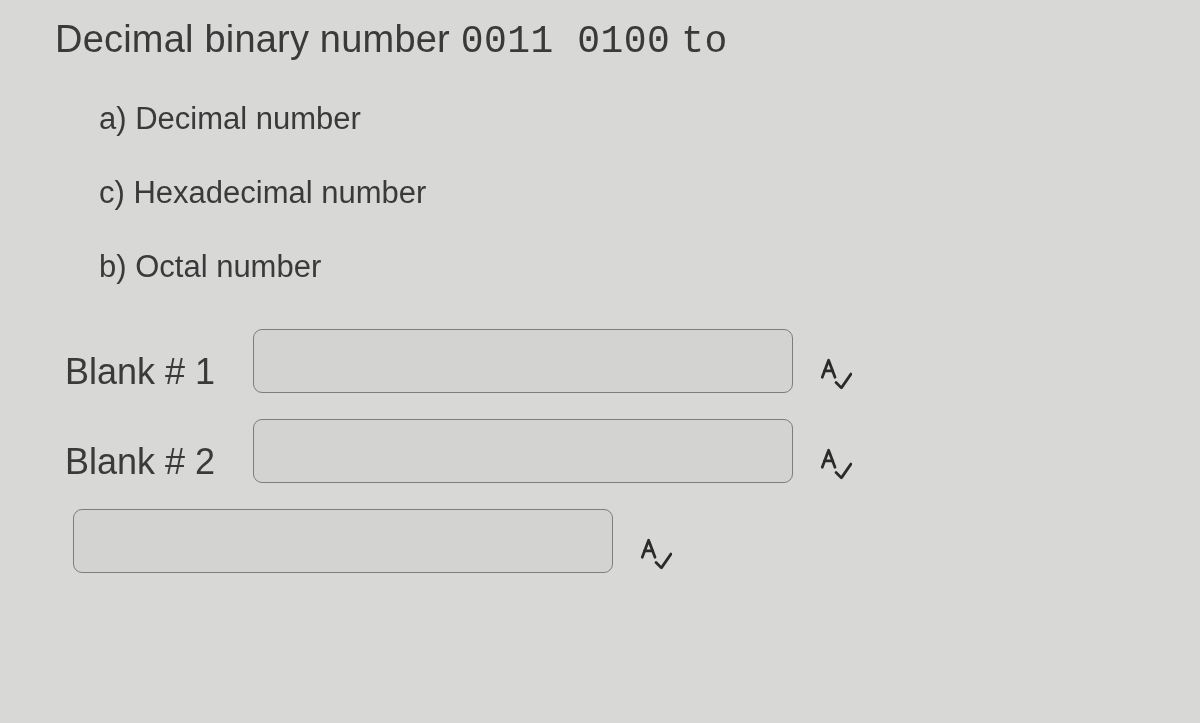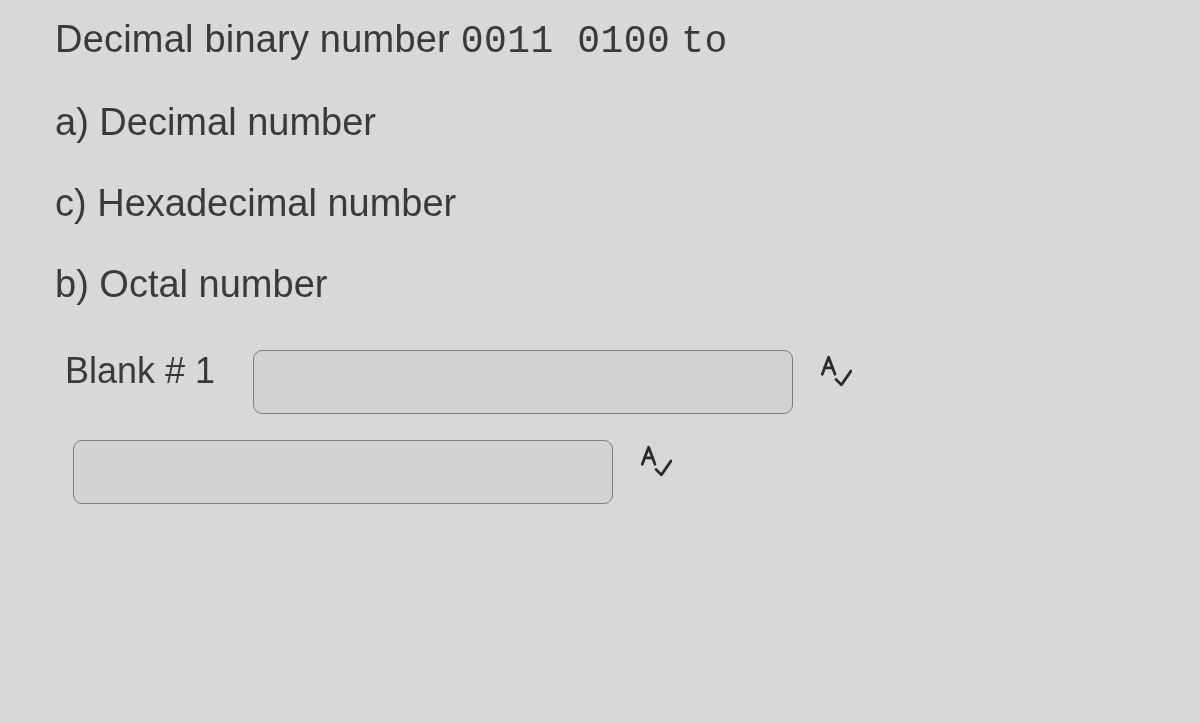--- a/index.html
+++ b/index.html
@@ -23,31 +23,32 @@
     letter-spacing: 0.2px;
   }
   .question-line .mono {
     font-family: Liberation Mono, monospace;
     letter-spacing: 0.5px;
   }
   .parts {
     margin-left: 0;
   }
   .part {
-    font-size: 38px;
+    font-size: 31px;
     color: #3a3a3a;
     margin-bottom: 38px;
+    margin-left: 44px;
   }
   .blanks {
     padding-left: 10px;
     padding-top: 6px;
   }
   .blank-row {
     display: flex;
-    align-items: flex-start;
+    align-items: flex-end;
     margin-bottom: 26px;
   }
   .blank-label {
     font-size: 36px;
     color: #3a3a3a;
     width: 180px;
     flex-shrink: 0;
   }
   .blank-input {
     width: 540px;
@@ -97,20 +98,33 @@
       <svg viewBox="0 0 32 32">
         <g stroke="#2b2b2b" stroke-width="2.6" fill="none" stroke-linecap="round" stroke-linejoin="round">
           <path d="M4 20 L10 4 L16 20"></path>
           <path d="M6.2 14 L13.8 14"></path>
           <path d="M17 25 L22 30 L31 17"></path>
         </g>
       </svg>
     </span>
   </div>
 
+  <div class="blank-row">
+    <span class="blank-label">Blank # 2</span>
+    <input class="blank-input" type="text" value="" style="">
+    <span class="spell-icon">
+      <svg viewBox="0 0 32 32">
+        <g stroke="#2b2b2b" stroke-width="2.6" fill="none" stroke-linecap="round" stroke-linejoin="round">
+          <path d="M4 20 L10 4 L16 20"></path>
+          <path d="M6.2 14 L13.8 14"></path>
+          <path d="M17 25 L22 30 L31 17"></path>
+        </g>
+      </svg>
+    </span>
+  </div>
 
   <div class="blank-row">
     <input class="blank-input" type="text" value="" style="">
     <span class="spell-icon">
       <svg viewBox="0 0 32 32">
         <g stroke="#2b2b2b" stroke-width="2.6" fill="none" stroke-linecap="round" stroke-linejoin="round">
           <path d="M4 20 L10 4 L16 20"></path>
           <path d="M6.2 14 L13.8 14"></path>
           <path d="M17 25 L22 30 L31 17"></path>
         </g>

